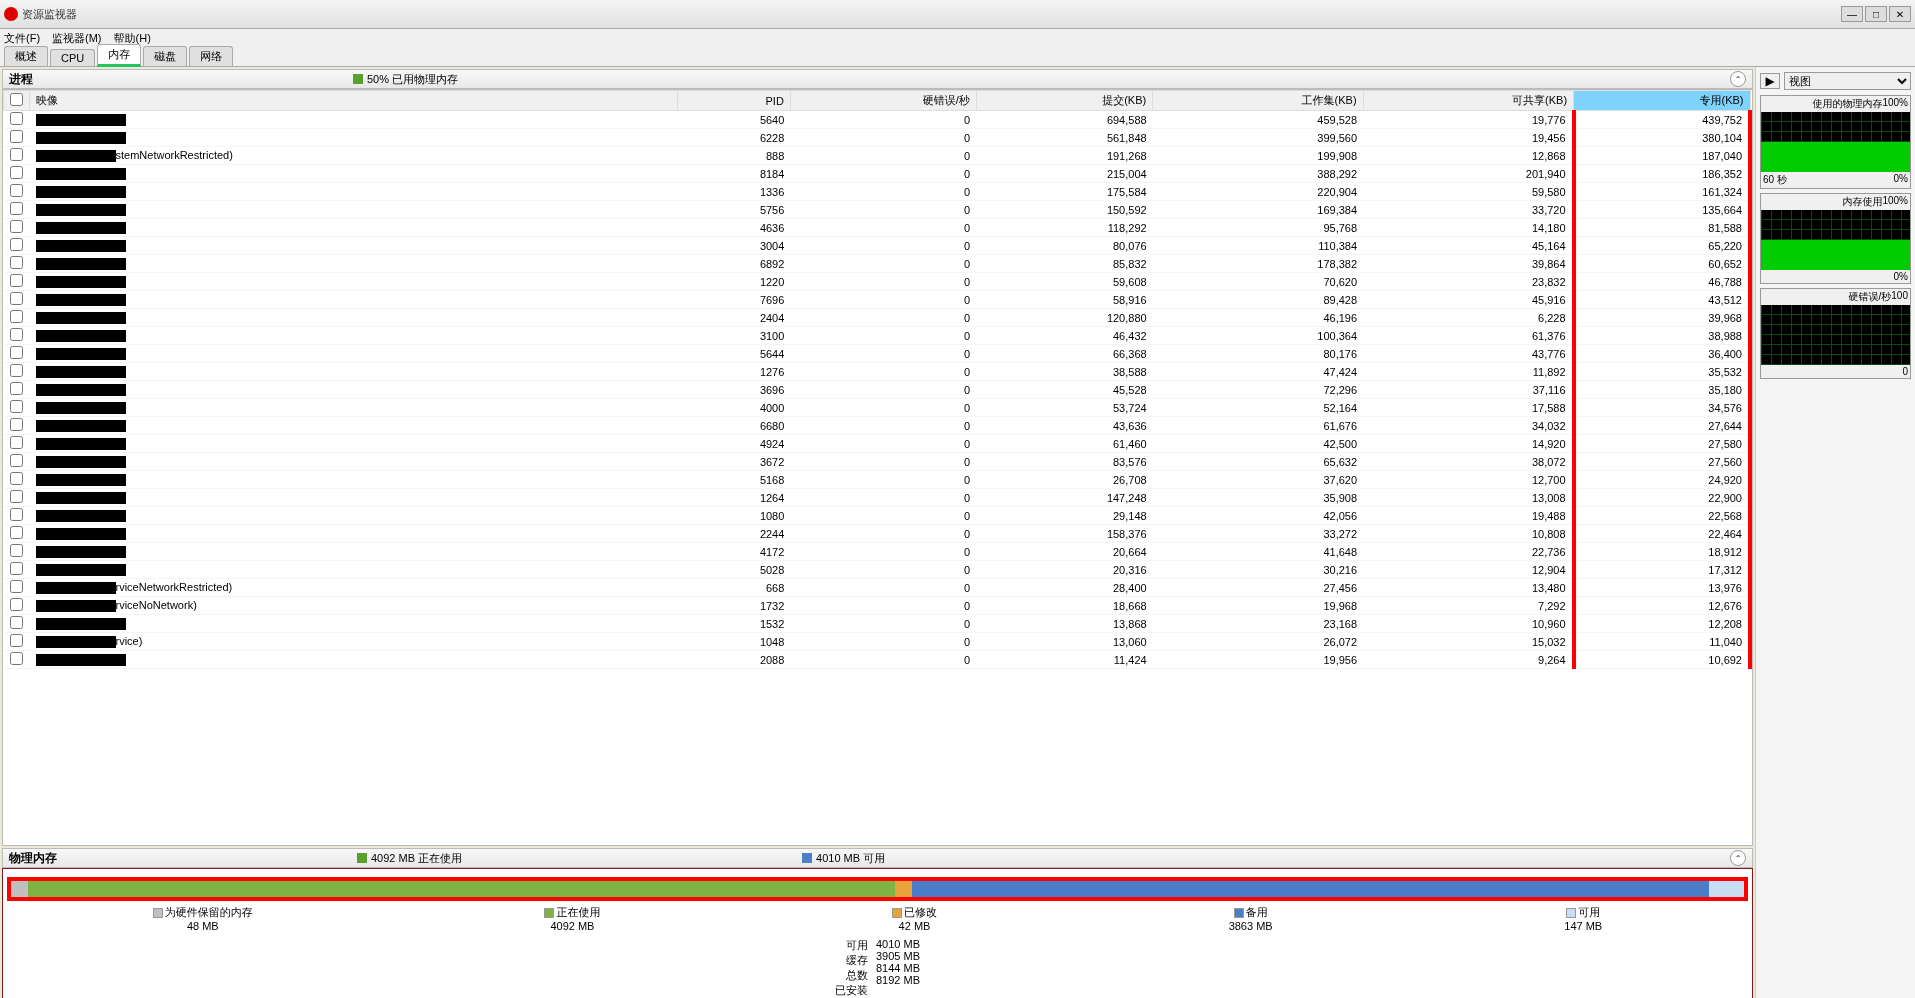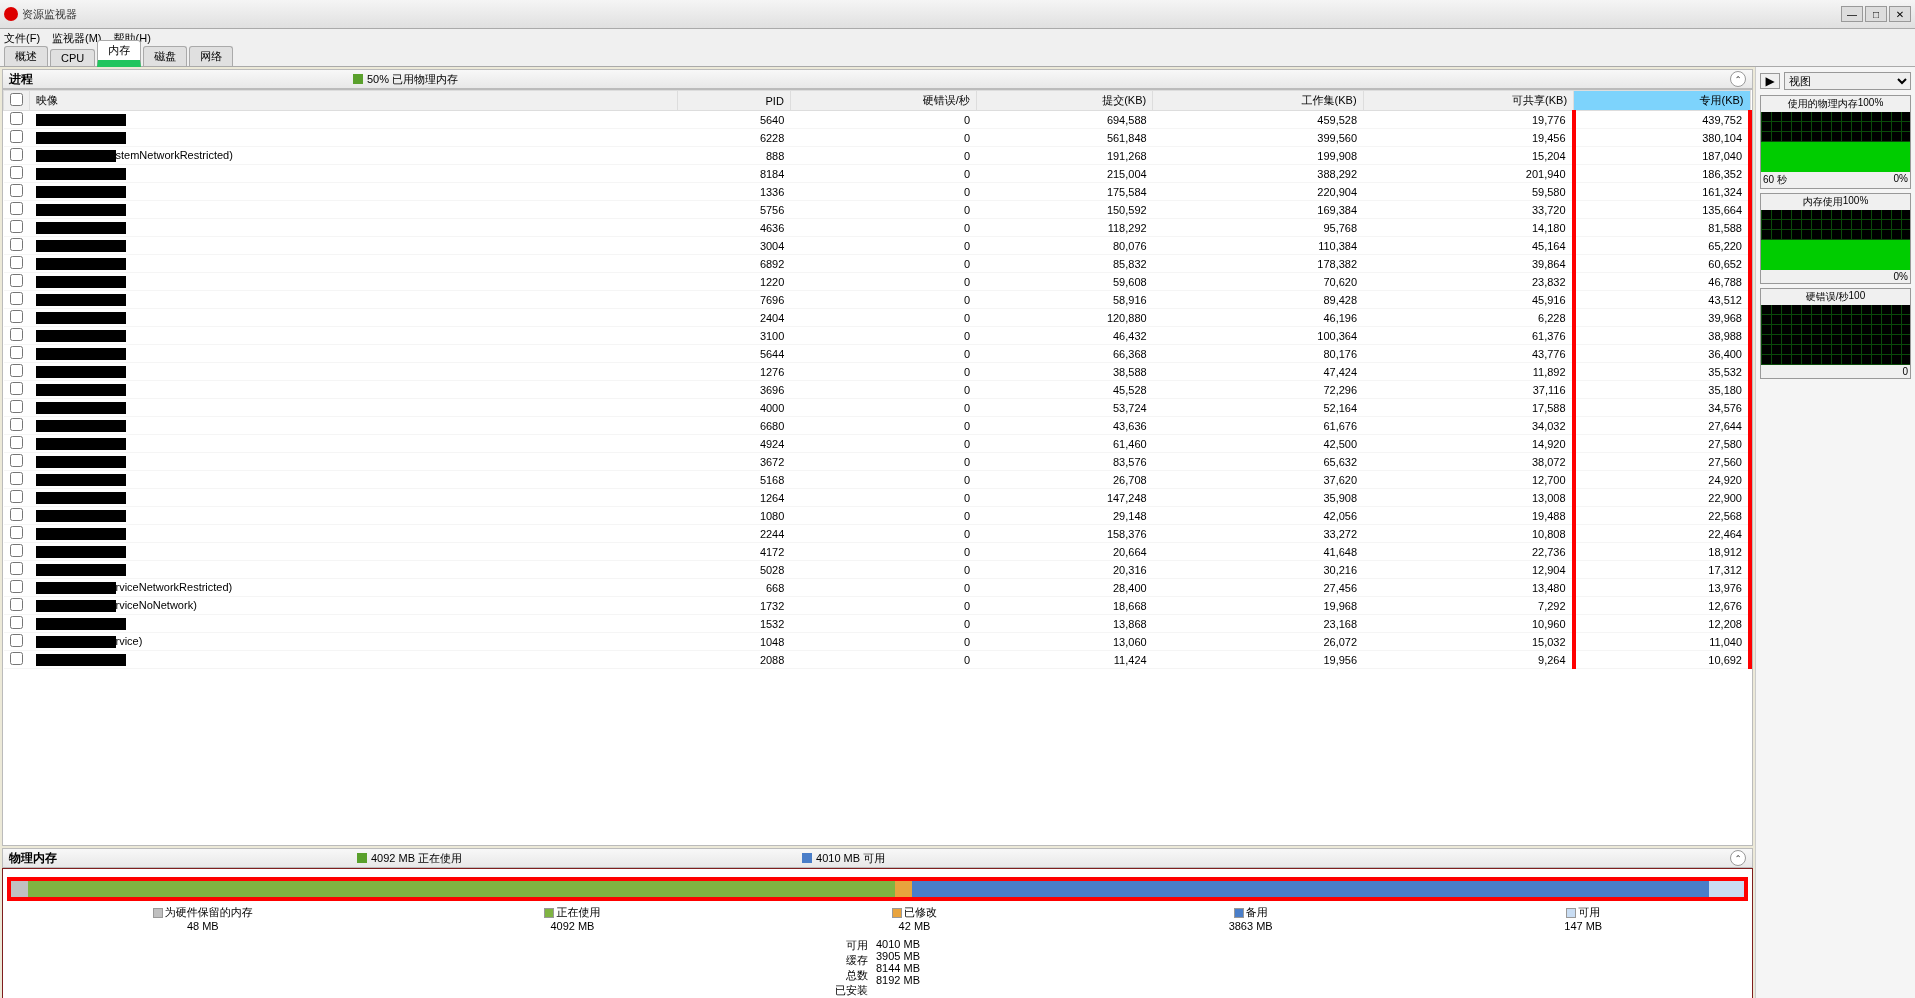--- a/index.html
+++ b/index.html
@@ -8,21 +8,21 @@
 .titlebar { height: 29px; background: linear-gradient(#f5f5f5,#e0e0e0); display:flex; align-items:center; padding:8px 4px; border-bottom:1px solid #aaa;}
 .titlebar-icon { width:14px; height:14px; background:#d00; border-radius:50%; margin-right:4px;}
 .titlebar-title { flex:1; font-size:11px; color:#333;}
 .titlebar-btns { display:flex; gap:2px;}
 .titlebar-btn { width:22px; height:16px; background:#ddd; border:1px solid #999; display:flex; align-items:center; justify-content:center; font-size:10px;}
 
 .menubar { height:18px; background:#f0f0f0; display:flex; align-items:center; padding:0 4px; gap:12px; font-size:11px;}
 
 .tabs { height:20px; background:#f0f0f0; display:flex; align-items:flex-end; padding:0 4px; gap:2px; border-bottom:1px solid #aaa;}
 .tab { padding:2px 10px; background:#e0e0e0; border:1px solid #aaa; border-bottom:none; border-radius:3px 3px 0 0; font-size:11px; cursor:pointer;}
-.tab.active { background:#fff; border-bottom:7px solid #22c55e; position:relative; top:1px;}
+.tab.active { background:#fff; border-bottom:3px solid #22c55e; position:relative; top:1px;}
 
 .main { display:flex; height:calc(100vh - 60px);}
 .left { flex:1; display:flex; flex-direction:column; padding:2px;}
 .right { width:160px; background:#f5f5f5; border-left:1px solid #ccc; padding:4px; display:flex; flex-direction:column; gap:4px;}
 
 .panel-header { height:20px; background:linear-gradient(#f8f8f8,#e8e8e8); border:1px solid #bbb; display:flex; align-items:center; padding:0 6px; gap:20px; cursor:pointer;}
 .panel-header-title { font-weight:bold; font-size:12px;}
 .panel-header-stat { display:flex; align-items:center; gap:4px; font-size:11px;}
 .stat-dot { width:10px; height:10px;}
 .expand-btn { margin-left:auto; width:16px; height:16px; border:1px solid #999; border-radius:50%; background:#fff; display:flex; align-items:center; justify-content:center; font-size:8px;}
@@ -49,21 +49,21 @@
 .legend-swatch { display:inline-block; width:10px; height:10px; border:1px solid #999; margin-right:2px; vertical-align:middle;}
 .physmem-summary { display:flex; justify-content:center; gap:8px; font-size:11px; margin-top:6px;}
 .physmem-summary-labels { text-align:right;}
 .physmem-summary-values { text-align:left;}
 
 .view-header { height:20px; display:flex; align-items:center; gap:4px;}
 .view-arrow { width:20px; height:16px; border:1px solid #999; background:#f0f0f0; display:flex; align-items:center; justify-content:center;}
 .view-select { flex:1; height:18px; border:1px solid #999; font-size:11px;}
 
 .graph-block { border:1px solid #999; background:#000;}
-.graph-title { display:flex; justify-content:center; font-size:10px; padding:1px 2px; background:#f0f0f0;}
+.graph-title { display:flex; justify-content:flex-end; font-size:10px; padding:1px 2px; background:#f0f0f0;}
 .graph-canvas { height:60px; background:#000; position:relative; overflow:hidden;}
 .graph-grid { position:absolute; inset:0; background-image: repeating-linear-gradient(0deg,#0a4a0a 0,#0a4a0a 1px,transparent 1px,transparent 10px), repeating-linear-gradient(90deg,#0a4a0a 0,#0a4a0a 1px,transparent 1px,transparent 10px);}
 .graph-fill { position:absolute; left:0; right:0; bottom:0; background:#0c0;}
 .graph-footer { display:flex; justify-content:space-between; font-size:10px; padding:1px 2px; background:#f0f0f0;}
 </style>
 </head>
 <body>
 
 <div class="titlebar">
   <div class="titlebar-icon"></div>
@@ -134,21 +134,21 @@
               <td>19,456</td>
               <td class="highlight-col">380,104</td>
             </tr>
             <tr>
               <td class="checkbox-cell"><input type="checkbox" style=""></td>
               <td class="left-align image-cell"><span class="redacted" style="width:60px"></span><span>stemNetworkRestricted)</span></td>
               <td>888</td>
               <td>0</td>
               <td>191,268</td>
               <td>199,908</td>
-              <td>15,204</td>
+              <td>12,868</td>
               <td class="highlight-col">187,040</td>
             </tr>
             <tr>
               <td class="checkbox-cell"><input type="checkbox" style=""></td>
               <td class="left-align image-cell"><span class="redacted" style="width:90px"></span></td>
               <td>8184</td>
               <td>0</td>
               <td>215,004</td>
               <td>388,292</td>
               <td>201,940</td>

